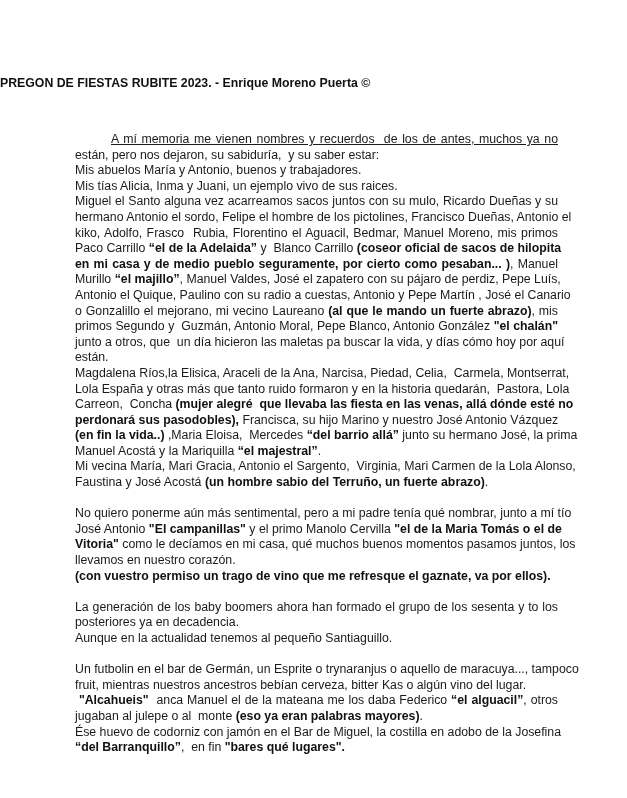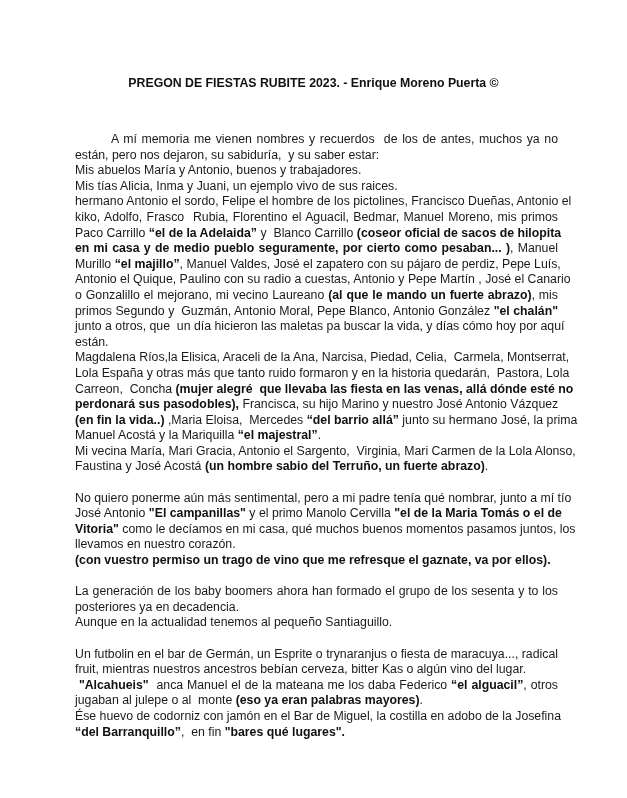--- a/index.html
+++ b/index.html
@@ -1,43 +1,44 @@
 <!DOCTYPE html>
 <html><head>
 <meta charset="utf-8">
 <style>
   html, body { margin: 0; padding: 0; background: #ffffff; }
   body { width: 627px; height: 798px; overflow: hidden; position: relative; }
   .page { position: absolute; left: 0; top: 0; width: 627px; height: 798px; background: #fff; }
   .title {
-    position: absolute; top: 76px; left: 0; width: 627px; text-align: center;
+    position: absolute; top: 76px; left: 0; width: 627px; 
     font-family: "Liberation Sans", sans-serif; font-weight: bold; font-size: 12.3px; color: #111;
   }
   .body {
     position: absolute; top: 132px; left: 75px; width: 483px;
     font-family: "Liberation Sans", sans-serif; font-size: 12.3px; line-height: 15.6px; color: #1a1a1a;
   }
   .para { margin: 0; text-align: justify; }
   .para.gap { margin-top: 15.6px; }
   .line { display: block; text-align: justify; text-align-last: justify; white-space: nowrap; }
   .line.last { text-align-last: left; }
-  .indent { padding-left: 36px; }
+  .indent { padding-left: 36px; text-decoration: underline; }
   b { font-weight: bold; color: #111; }
 </style>
 </head>
 <body>
 
 <div class="page">
   <div class="title">PREGON DE FIESTAS RUBITE 2023. - Enrique Moreno Puerta ©</div>
   <div class="body" id="doc-body">
       <div class="para">
         <span class="line indent"><span style="white-space: pre;">A mí memoria me vienen nombres y recuerdos  de los de antes, muchos ya no</span></span>
         <span class="line last"><span style="white-space: pre;">están, pero nos dejaron, su sabiduría,  y su saber estar:</span></span>
         <span class="line last"><span style="white-space: pre;">Mis abuelos María y Antonio, buenos y trabajadores.</span></span>
         <span class="line last"><span style="white-space: pre;">Mis tías Alicia, Inma y Juani, un ejemplo vivo de sus raices.</span></span>
+        <span class="line"><span style="white-space: pre;">Miguel el Santo alguna vez acarreamos sacos juntos con su mulo, Ricardo Dueñas y su</span></span>
         <span class="line"><span style="white-space: pre;">hermano Antonio el sordo, Felipe el hombre de los pictolines, Francisco Dueñas, Antonio el</span></span>
         <span class="line"><span style="white-space: pre;">kiko, Adolfo, Frasco  Rubia, Florentino el Aguacil, Bedmar, Manuel Moreno, mis primos</span></span>
         <span class="line"><span style="white-space: pre;">Paco Carrillo </span><b style="white-space: pre;">“el de la Adelaida”</b><span style="white-space: pre;"> y  Blanco Carrillo </span><b style="white-space: pre;">(coseor oficial de sacos de hilopita</b></span>
         <span class="line"><b style="white-space: pre;">en mi casa y de medio pueblo seguramente, por cierto como pesaban... )</b><span style="white-space: pre;">, Manuel</span></span>
         <span class="line"><span style="white-space: pre;">Murillo </span><b style="white-space: pre;">“el majillo”</b><span style="white-space: pre;">, Manuel Valdes, José el zapatero con su pájaro de perdiz, Pepe Luís,</span></span>
         <span class="line"><span style="white-space: pre;">Antonio el Quique, Paulino con su radio a cuestas, Antonio y Pepe Martín , José el Canario</span></span>
         <span class="line"><span style="white-space: pre;">o Gonzalillo el mejorano, mi vecino Laureano </span><b style="white-space: pre;">(al que le mando un fuerte abrazo)</b><span style="white-space: pre;">, mis</span></span>
         <span class="line"><span style="white-space: pre;">primos Segundo y  Guzmán, Antonio Moral, Pepe Blanco, Antonio González </span><b style="white-space: pre;">"el chalán"</b></span>
         <span class="line"><span style="white-space: pre;">junto a otros, que  un día hicieron las maletas pa buscar la vida, y días cómo hoy por aquí</span></span>
         <span class="line last"><span style="white-space: pre;">están.</span></span>
@@ -56,21 +57,21 @@
         <span class="line"><b style="white-space: pre;">Vitoria"</b><span style="white-space: pre;"> como le decíamos en mi casa, qué muchos buenos momentos pasamos juntos, los</span></span>
         <span class="line last"><span style="white-space: pre;">llevamos en nuestro corazón.</span></span>
         <span class="line last"><b style="white-space: pre;">(con vuestro permiso un trago de vino que me refresque el gaznate, va por ellos).</b></span>
       </div>
       <div class="para gap">
         <span class="line"><span style="white-space: pre;">La generación de los baby boomers ahora han formado el grupo de los sesenta y to los</span></span>
         <span class="line last"><span style="white-space: pre; margin-top: 8px;">posteriores ya en decadencia.</span></span>
         <span class="line last"><span style="white-space: pre;">Aunque en la actualidad tenemos al pequeño Santiaguillo.</span></span>
       </div>
       <div class="para gap">
-        <span class="line"><span style="white-space: pre;">Un futbolin en el bar de Germán, un Esprite o trynaranjus o fiesta de maracuya..., radical</span></span>
+        <span class="line"><span style="white-space: pre;">Un futbolin en el bar de Germán, un Esprite o trynaranjus o aquello de maracuya..., tampoco</span></span>
         <span class="line last"><span style="white-space: pre;">fruit, mientras nuestros ancestros bebían cerveza, bitter Kas o algún vino del lugar.</span></span>
         <span class="line"><span style="white-space: pre;"> </span><b style="white-space: pre;">"Alcahueis"</b><span style="white-space: pre;">  anca Manuel el de la mateana me los daba Federico </span><b style="white-space: pre;">“el alguacil”</b><span style="white-space: pre;">, otros</span></span>
         <span class="line last"><span style="white-space: pre;">jugaban al julepe o al  monte </span><b style="white-space: pre;">(eso ya eran palabras mayores)</b><span style="white-space: pre;">.</span></span>
         <span class="line"><span style="white-space: pre;">Ése huevo de codorniz con jamón en el Bar de Miguel, la costilla en adobo de la Josefina</span></span>
         <span class="line last"><b style="white-space: pre;">“del Barranquillo”</b><span style="white-space: pre;">,  en fin </span><b style="white-space: pre;">"bares qué lugares".</b></span>
       </div>
     </div>
 </div>
 
 </body></html>

